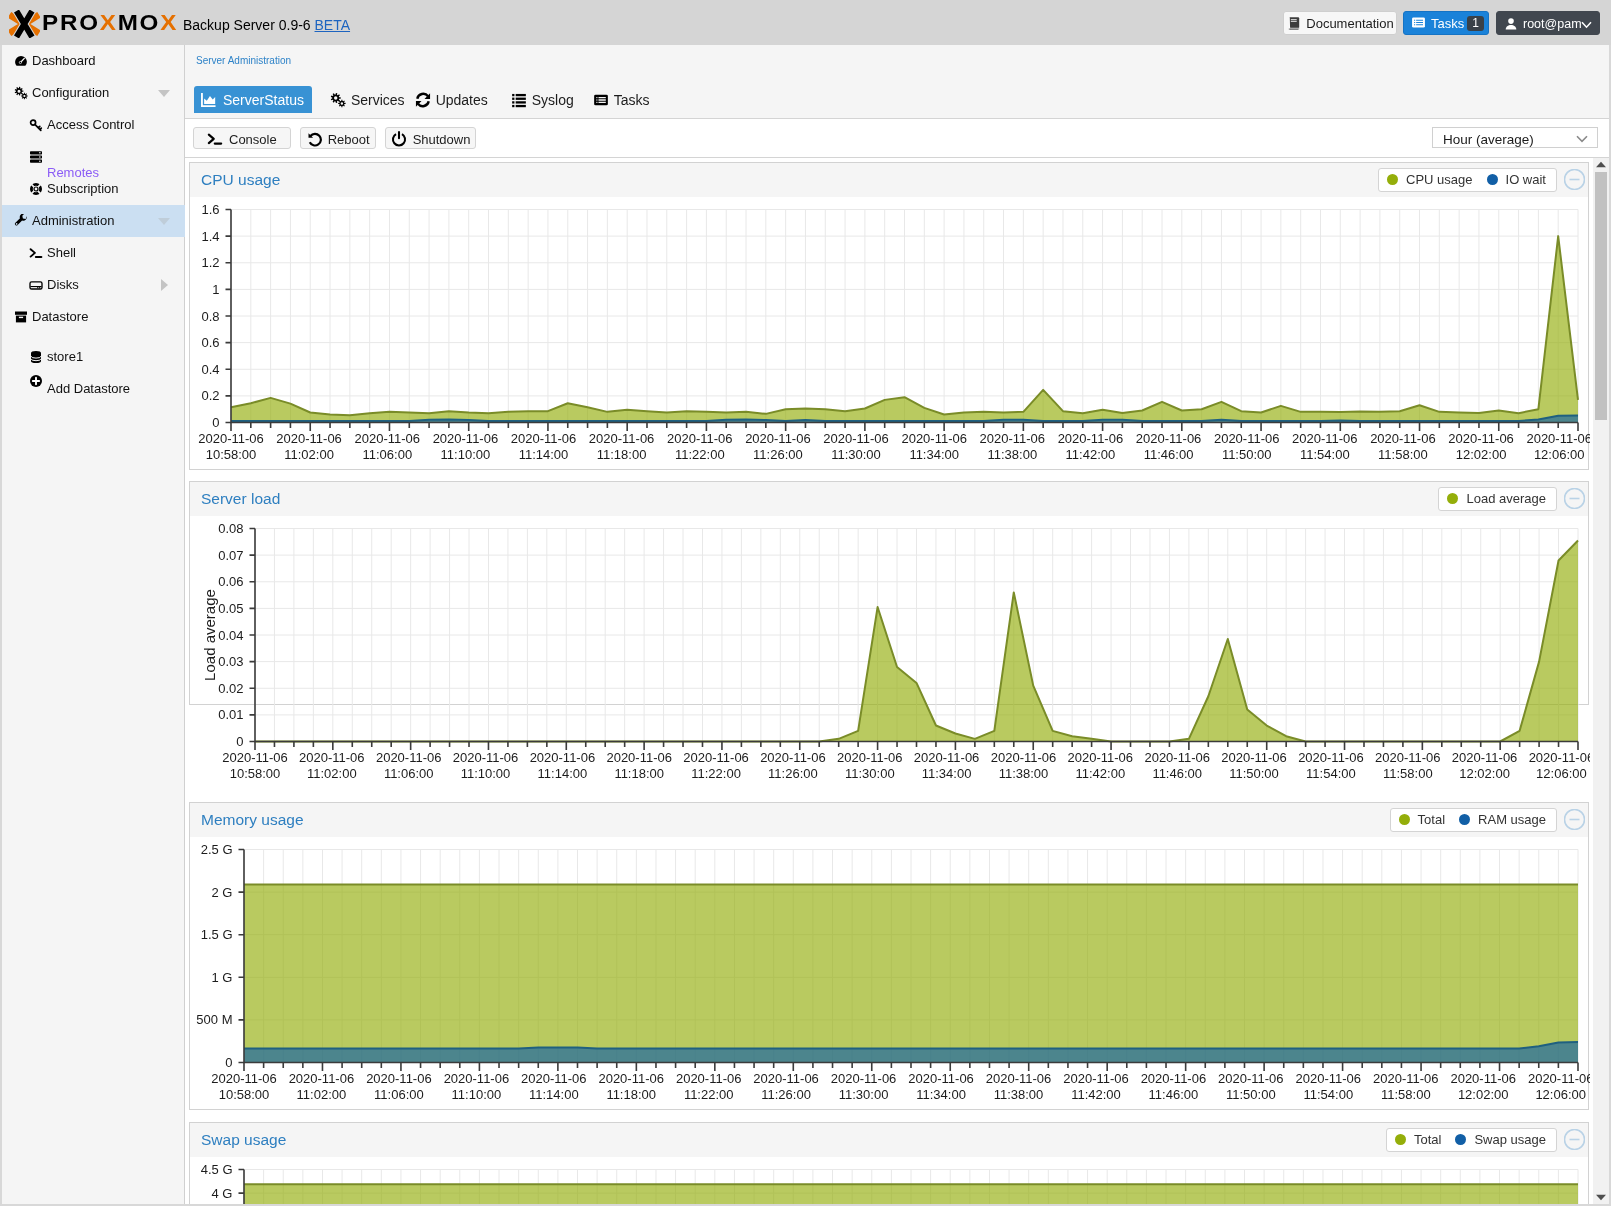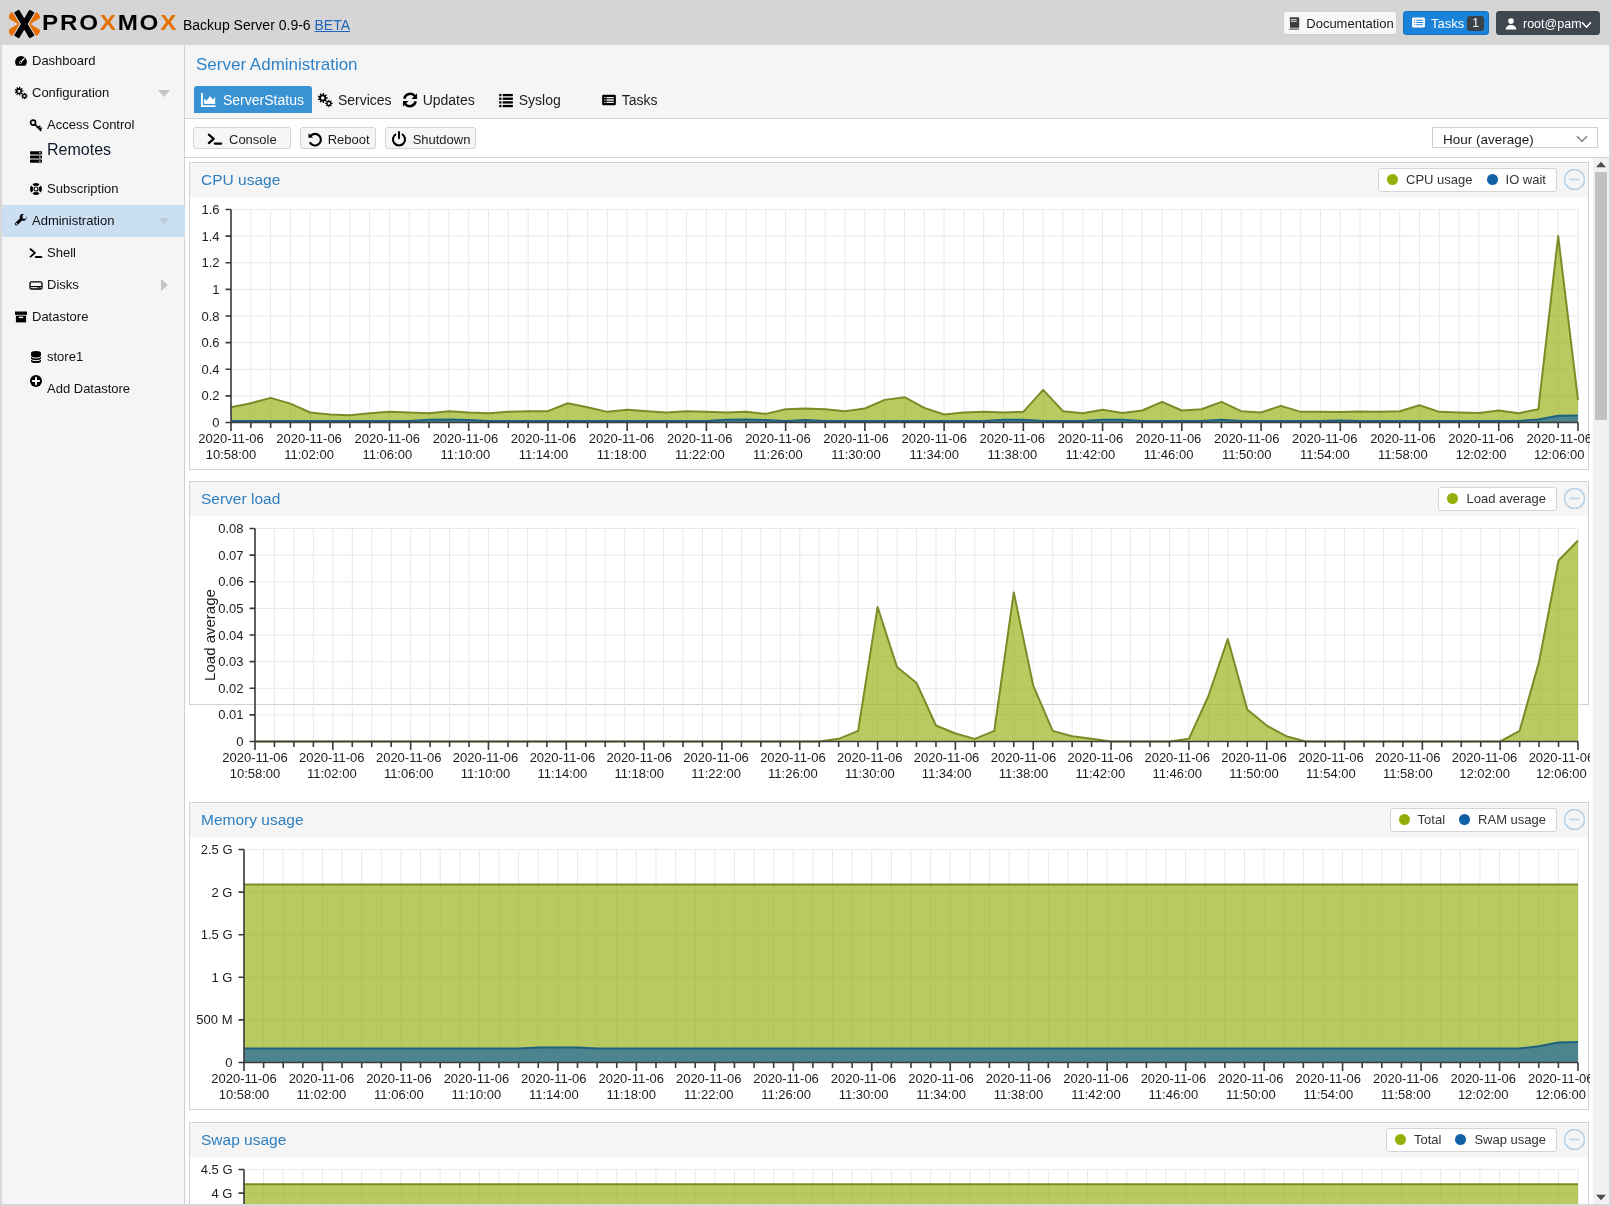--- a/index.html
+++ b/index.html
@@ -32,21 +32,21 @@
                 <rect x="1" y="1.3" width="12" height="3.1" rx=".7"></rect>
                 <rect x="1" y="5.45" width="12" height="3.1" rx=".7"></rect>
                 <rect x="1" y="9.6" width="12" height="3.1" rx=".7"></rect>
               </g>
               <g fill="#fff">
                 <circle cx="10.9" cy="2.85" r=".75"></circle>
                 <circle cx="10.9" cy="7" r=".75"></circle>
                 <circle cx="10.9" cy="11.15" r=".75"></circle>
               </g>
             </svg></span>
-          <span style="position:absolute;left:45px;top:0;font-size:16px;color:#0f172a;white-space:nowrap">Remotes</span>
+          <span style="position:absolute;left:45px;top:24px;font-size:13px;color:#8b5cf6;white-space:nowrap">Remotes</span>
         </div>
         <div style="position:absolute;left:0;top:128px;width:184px;height:32px;">
           <span style="position:absolute;left:27px;top:9px;line-height:0"><svg width="14" height="14" viewBox="0 0 14 14">
               <circle cx="7" cy="7" r="4.6" fill="none" stroke="#000" stroke-width="2.8"></circle>
               <g stroke="#f5f5f5" stroke-width="1.7">
                 <line x1="2.2" y1="2.2" x2="4.9" y2="4.9"></line>
                 <line x1="11.8" y1="2.2" x2="9.1" y2="4.9"></line>
                 <line x1="2.2" y1="11.8" x2="4.9" y2="9.1"></line>
                 <line x1="11.8" y1="11.8" x2="9.1" y2="9.1"></line>
               </g>
@@ -100,33 +100,33 @@
           <span style="position:absolute;left:27px;top:9px;line-height:0"><svg width="14" height="14" viewBox="0 0 14 14">
               <circle cx="7" cy="7" r="6" fill="#000"></circle>
               <path d="M7 3.8v6.4M3.8 7h6.4" stroke="#fff" stroke-width="1.9" stroke-linecap="round"></path>
             </svg></span>
           <span style="position:absolute;left:45px;top:16px;font-size:13px;color:#111;white-space:nowrap">Add Datastore</span>
         </div>
       </div>
     </div>
     <div style="position:absolute;left:185px;top:45px;width:1424px;height:1159px;background:#fff">
       <div style="position:absolute;left:0;top:0;width:100%;height:73px;background:#f5f5f5">
-        <div style="position:absolute;left:11px;top:10px;font-size:17px;color:#2e83c8">Server Administration</div>
-        <div style="position:absolute;left:9px;top:41px;white-space:nowrap"><div style="display:inline-block;height:27px;line-height:27px;background:#3892d4;border-radius:3px 3px 0 0;padding:0 8px 0 6px;vertical-align:top"><span style="vertical-align:-3px;margin-right:6px;line-height:0;display:inline-block"><svg width="17" height="17" viewBox="0 0 14 14">
+        <div style="position:absolute;left:11px;top:10px;font-size:10px;color:#2e83c8">Server Administration</div>
+        <div style="position:absolute;left:9px;top:41px;white-space:nowrap"><div style="display:inline-block;height:27px;line-height:27px;background:#3892d4;border-radius:3px 3px 0 0;padding:0 8px 0 6px;margin-right:13px;vertical-align:top"><span style="vertical-align:-3px;margin-right:6px;line-height:0;display:inline-block"><svg width="17" height="17" viewBox="0 0 14 14">
                 <path d="M1.6 1.6v10.8h11.2" fill="none" stroke="#fff" stroke-width="1.5"></path>
                 <path d="M3.4 10.7V6.2L5.6 8l2.6-3.8L10.5 7l2-2v5.7z" fill="#fff"></path>
               </svg></span><span style="color:#fff;font-size:14px">ServerStatus</span></div><div style="display:inline-block;height:27px;line-height:27px;padding:0 5px;margin-right:0;vertical-align:top"><span style="vertical-align:-3px;margin-right:5px;line-height:0;display:inline-block"><svg width="16" height="16" viewBox="0 0 14 14">
                 <path d="M8.02 4.59 L9.35 4.54 L9.35 5.86 L8.02 5.81 L7.71 6.67 L8.76 7.49 L7.91 8.50 L6.92 7.61 L6.13 8.07 L6.40 9.37 L5.11 9.60 L4.92 8.28 L4.02 8.12 L3.39 9.30 L2.26 8.64 L2.96 7.51 L2.37 6.81 L1.14 7.31 L0.69 6.07 L1.95 5.66 L1.95 4.74 L0.69 4.33 L1.14 3.09 L2.37 3.59 L2.96 2.89 L2.26 1.76 L3.39 1.10 L4.02 2.28 L4.92 2.12 L5.11 0.80 L6.40 1.03 L6.13 2.33 L6.92 2.79 L7.91 1.90 L8.76 2.91 L7.71 3.73Z M3.50 5.20 a1.50 1.50 0 1 0 3.00 0 a1.50 1.50 0 1 0 -3.00 0Z" fill="#000" fill-rule="evenodd"></path>
                 <path d="M12.66 9.54 L13.66 9.51 L13.66 10.49 L12.66 10.46 L12.33 11.28 L13.06 11.96 L12.36 12.66 L11.68 11.93 L10.86 12.26 L10.89 13.26 L9.91 13.26 L9.94 12.26 L9.12 11.93 L8.44 12.66 L7.74 11.96 L8.47 11.28 L8.14 10.46 L7.14 10.49 L7.14 9.51 L8.14 9.54 L8.47 8.72 L7.74 8.04 L8.44 7.34 L9.12 8.07 L9.94 7.74 L9.91 6.74 L10.89 6.74 L10.86 7.74 L11.68 8.07 L12.36 7.34 L13.06 8.04 L12.33 8.72Z M9.30 10.00 a1.10 1.10 0 1 0 2.20 0 a1.10 1.10 0 1 0 -2.20 0Z" fill="#000" fill-rule="evenodd"></path>
               </svg></span><span style="color:#1c1c1c;font-size:14px">Services</span></div><div style="display:inline-block;height:27px;line-height:27px;padding:0 5px;margin-right:13px;vertical-align:top"><span style="vertical-align:-3px;margin-right:5px;line-height:0;display:inline-block"><svg width="16" height="16" viewBox="0 0 14 14">
                 <path d="M2 5.9a5.3 5.3 0 0 1 9.4-2.2" fill="none" stroke="#000" stroke-width="2.1"></path>
                 <path d="M13.2 1.2v4.9H8.3z" fill="#000"></path>
                 <path d="M12 8.1a5.3 5.3 0 0 1-9.4 2.2" fill="none" stroke="#000" stroke-width="2.1"></path>
                 <path d="M.8 12.8V7.9h4.9z" fill="#000"></path>
-              </svg></span><span style="color:#1c1c1c;font-size:14px">Updates</span></div><div style="display:inline-block;height:27px;line-height:27px;padding:0 5px;margin-right:30px;vertical-align:top"><span style="vertical-align:-3px;margin-right:5px;line-height:0;display:inline-block"><svg width="16" height="16" viewBox="0 0 14 14">
+              </svg></span><span style="color:#1c1c1c;font-size:14px">Updates</span></div><div style="display:inline-block;height:27px;line-height:27px;padding:0 5px;margin-right:9px;vertical-align:top"><span style="vertical-align:-3px;margin-right:5px;line-height:0;display:inline-block"><svg width="16" height="16" viewBox="0 0 14 14">
                 <g fill="#000">
                   <rect x="1" y="1.7" width="2" height="2"></rect>
                   <rect x="4.1" y="1.7" width="8.9" height="2"></rect>
                   <rect x="1" y="4.9" width="2" height="2"></rect>
                   <rect x="4.1" y="4.9" width="8.9" height="2"></rect>
                   <rect x="1" y="8.1" width="2" height="2"></rect>
                   <rect x="4.1" y="8.1" width="8.9" height="2"></rect>
                   <rect x="1" y="11.3" width="2" height="2"></rect>
                   <rect x="4.1" y="11.3" width="8.9" height="2"></rect>
                 </g>

